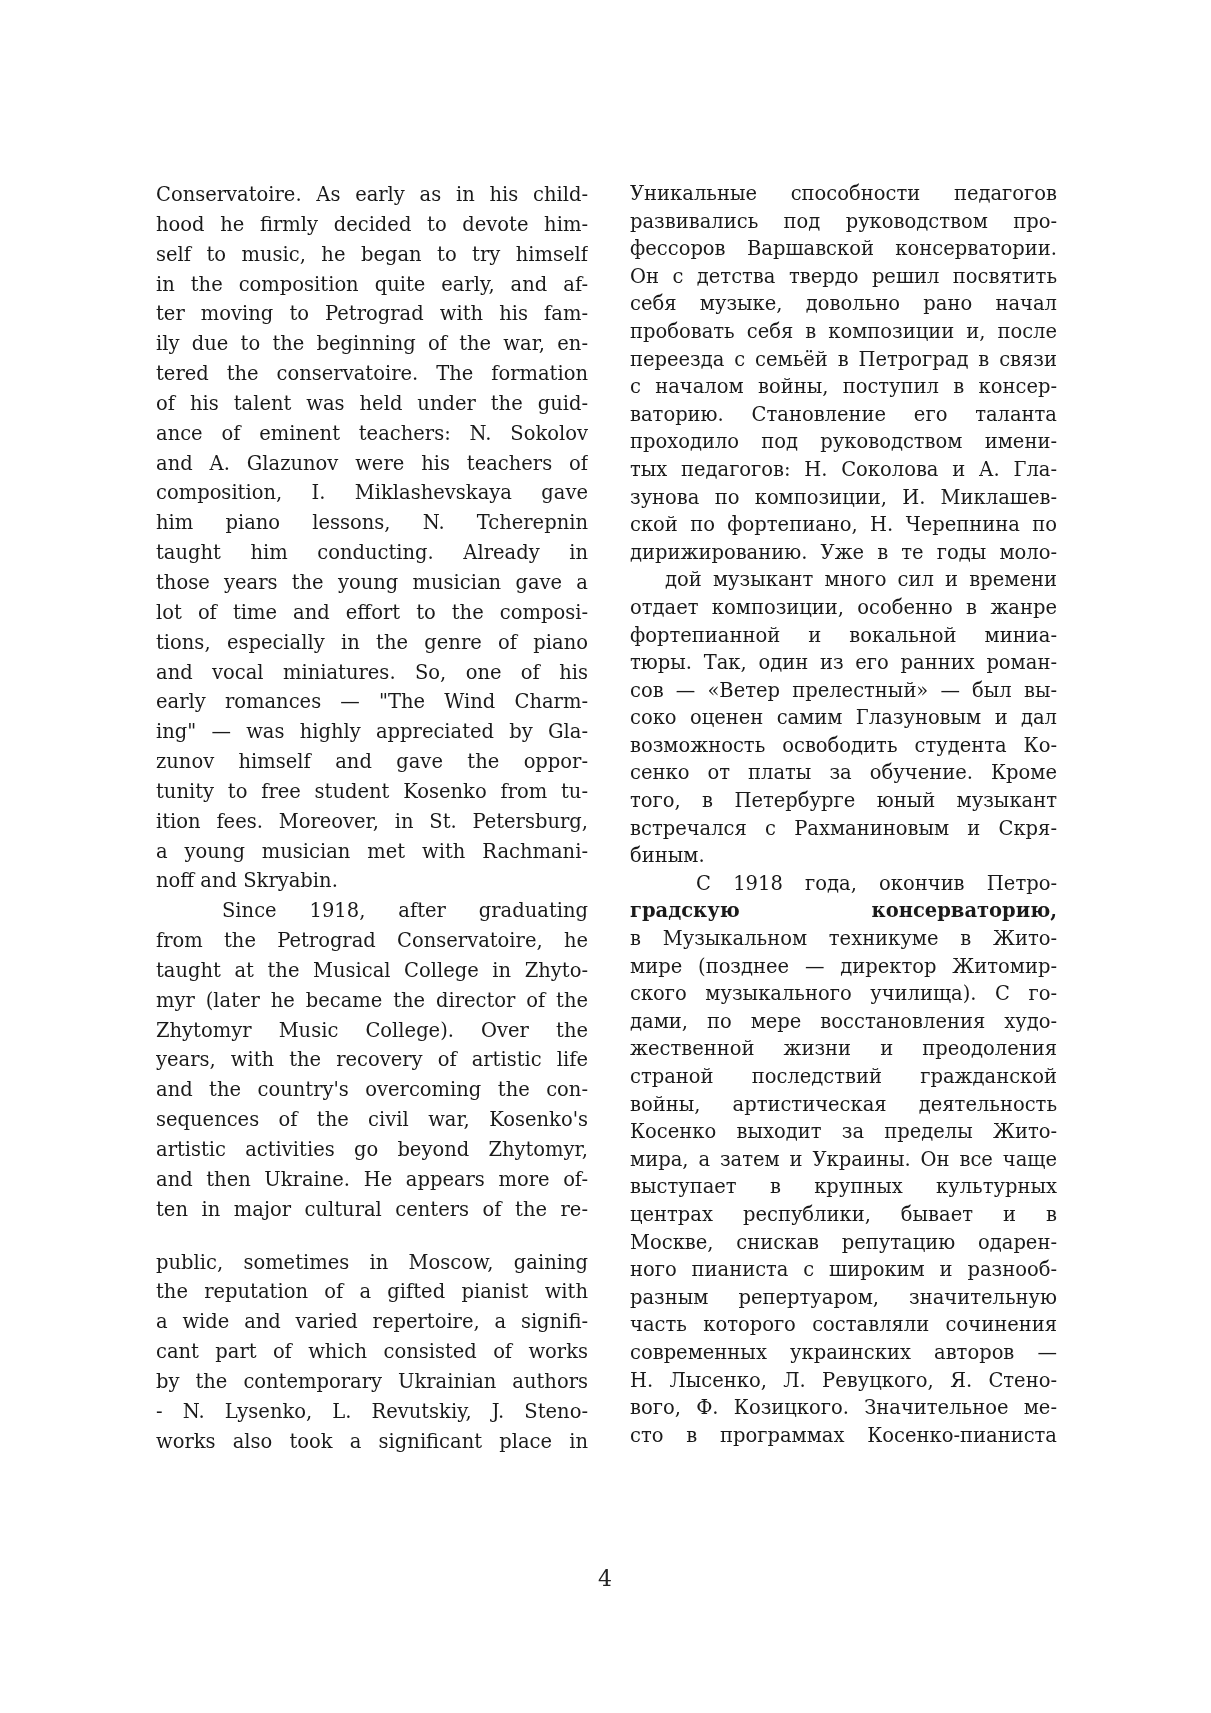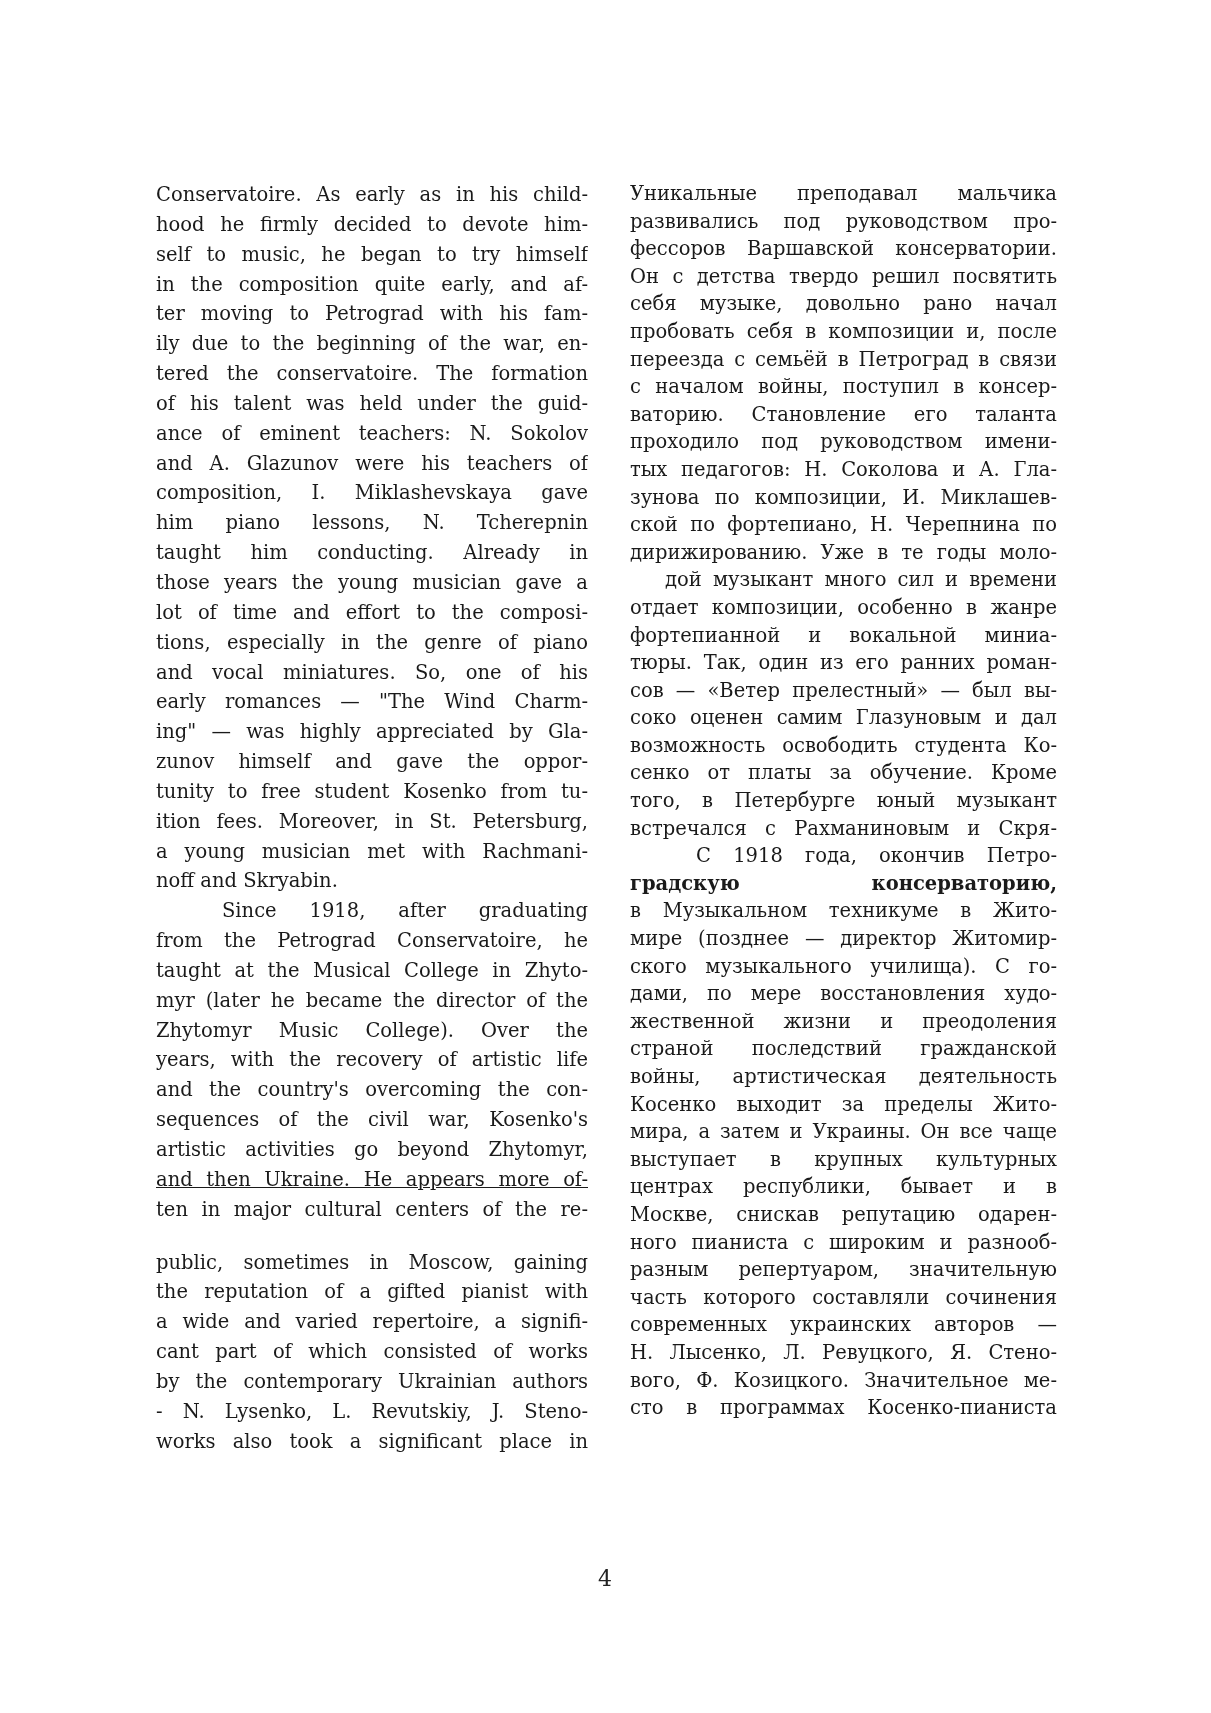--- a/index.html
+++ b/index.html
@@ -66,32 +66,32 @@
       <span class="line last" style="white-space: normal; overflow: hidden;">noff and Skryabin.</span>
       <span class="line indent" style="white-space: normal; overflow: hidden;">Since 1918, after graduating</span>
       <span class="line" style="white-space: normal; overflow: hidden;">from the Petrograd Conservatoire, he</span>
       <span class="line" style="white-space: normal; overflow: hidden;">taught at the Musical College in Zhyto-</span>
       <span class="line" style="white-space: normal; overflow: hidden;">myr (later he became the director of the</span>
       <span class="line" style="white-space: normal; overflow: hidden;">Zhytomyr Music College). Over the</span>
       <span class="line" style="white-space: normal; overflow: hidden;">years, with the recovery of artistic life</span>
       <span class="line" style="white-space: normal; overflow: hidden;">and the country's overcoming the con-</span>
       <span class="line" style="white-space: normal; overflow: hidden;">sequences of the civil war, Kosenko's</span>
       <span class="line" style="white-space: normal; overflow: hidden;">artistic activities go beyond Zhytomyr,</span>
-      <span class="line" style="white-space: normal; overflow: hidden; text-decoration: underline;">and then Ukraine. He appears more of-</span>
+      <span class="line" style="white-space: normal; overflow: hidden;">and then Ukraine. He appears more of-</span>
       <span class="line" style="white-space: normal; overflow: hidden;">ten in major cultural centers of the re-</span>
       <span class="line" style="white-space: normal; overflow: hidden; margin-top: 23px;">public, sometimes in Moscow, gaining</span>
       <span class="line" style="white-space: normal; overflow: hidden;">the reputation of a gifted pianist with</span>
       <span class="line" style="white-space: normal; overflow: hidden;">a wide and varied repertoire, a signifi-</span>
       <span class="line" style="white-space: normal; overflow: hidden;">cant part of which consisted of works</span>
       <span class="line" style="white-space: normal; overflow: hidden;">by the contemporary Ukrainian authors</span>
       <span class="line" style="white-space: normal; overflow: hidden;">- N. Lysenko, L. Revutskiy, J. Steno-</span>
       <span class="line" style="white-space: normal; overflow: hidden;">works also took a significant place in</span>
     </div>
   <div class="col col-ru" id="col-ru">
-      <span class="line" style="white-space: normal; overflow: hidden;">Уникальные преподавал мальчика</span>
+      <span class="line" style="white-space: normal; overflow: hidden;">Уникальные способности педагогов</span>
       <span class="line" style="white-space: normal; overflow: hidden;">развивались под руководством про-</span>
       <span class="line" style="white-space: normal; overflow: hidden;">фессоров Варшавской консерватории.</span>
       <span class="line" style="white-space: normal; overflow: hidden;">Он с детства твердо решил посвятить</span>
       <span class="line" style="white-space: normal; overflow: hidden;">себя музыке, довольно рано начал</span>
       <span class="line" style="white-space: normal; overflow: hidden;">пробовать себя в композиции и, после</span>
       <span class="line" style="white-space: normal; overflow: hidden;">переезда с семьёй в Петроград в связи</span>
       <span class="line" style="white-space: normal; overflow: hidden;">с началом войны, поступил в консер-</span>
       <span class="line" style="white-space: normal; overflow: hidden;">ваторию. Становление его таланта</span>
       <span class="line" style="white-space: normal; overflow: hidden;">проходило под руководством имени-</span>
       <span class="line" style="white-space: normal; overflow: hidden;">тых педагогов: Н. Соколова и А. Гла-</span>
@@ -101,20 +101,21 @@
       <span class="line" style="white-space: normal; overflow: hidden; margin-left: 35px;">дой музыкант много сил и времени</span>
       <span class="line" style="white-space: normal; overflow: hidden;">отдает композиции, особенно в жанре</span>
       <span class="line" style="white-space: normal; overflow: hidden;">фортепианной и вокальной миниа-</span>
       <span class="line" style="white-space: normal; overflow: hidden;">тюры. Так, один из его ранних роман-</span>
       <span class="line" style="white-space: normal; overflow: hidden;">сов — «Ветер прелестный» — был вы-</span>
       <span class="line" style="white-space: normal; overflow: hidden;">соко оценен самим Глазуновым и дал</span>
       <span class="line" style="white-space: normal; overflow: hidden;">возможность освободить студента Ко-</span>
       <span class="line" style="white-space: normal; overflow: hidden;">сенко от платы за обучение. Кроме</span>
       <span class="line" style="white-space: normal; overflow: hidden;">того, в Петербурге юный музыкант</span>
       <span class="line" style="white-space: normal; overflow: hidden;">встречался с Рахманиновым и Скря-</span>
+      <span class="line last" style="white-space: normal; overflow: hidden;">биным.</span>
       <span class="line indent" style="white-space: normal; overflow: hidden;">С 1918 года, окончив Петро-</span>
       <span class="line" style="white-space: normal; overflow: hidden; font-weight: bold;">градскую консерваторию, преподавал</span>
       <span class="line" style="white-space: normal; overflow: hidden;">в Музыкальном техникуме в Жито-</span>
       <span class="line" style="white-space: normal; overflow: hidden;">мире (позднее — директор Житомир-</span>
       <span class="line" style="white-space: normal; overflow: hidden;">ского музыкального училища). С го-</span>
       <span class="line" style="white-space: normal; overflow: hidden;">дами, по мере восстановления худо-</span>
       <span class="line" style="white-space: normal; overflow: hidden;">жественной жизни и преодоления</span>
       <span class="line" style="white-space: normal; overflow: hidden;">страной последствий гражданской</span>
       <span class="line" style="white-space: normal; overflow: hidden;">войны, артистическая деятельность</span>
       <span class="line" style="white-space: normal; overflow: hidden;">Косенко выходит за пределы Жито-</span>

